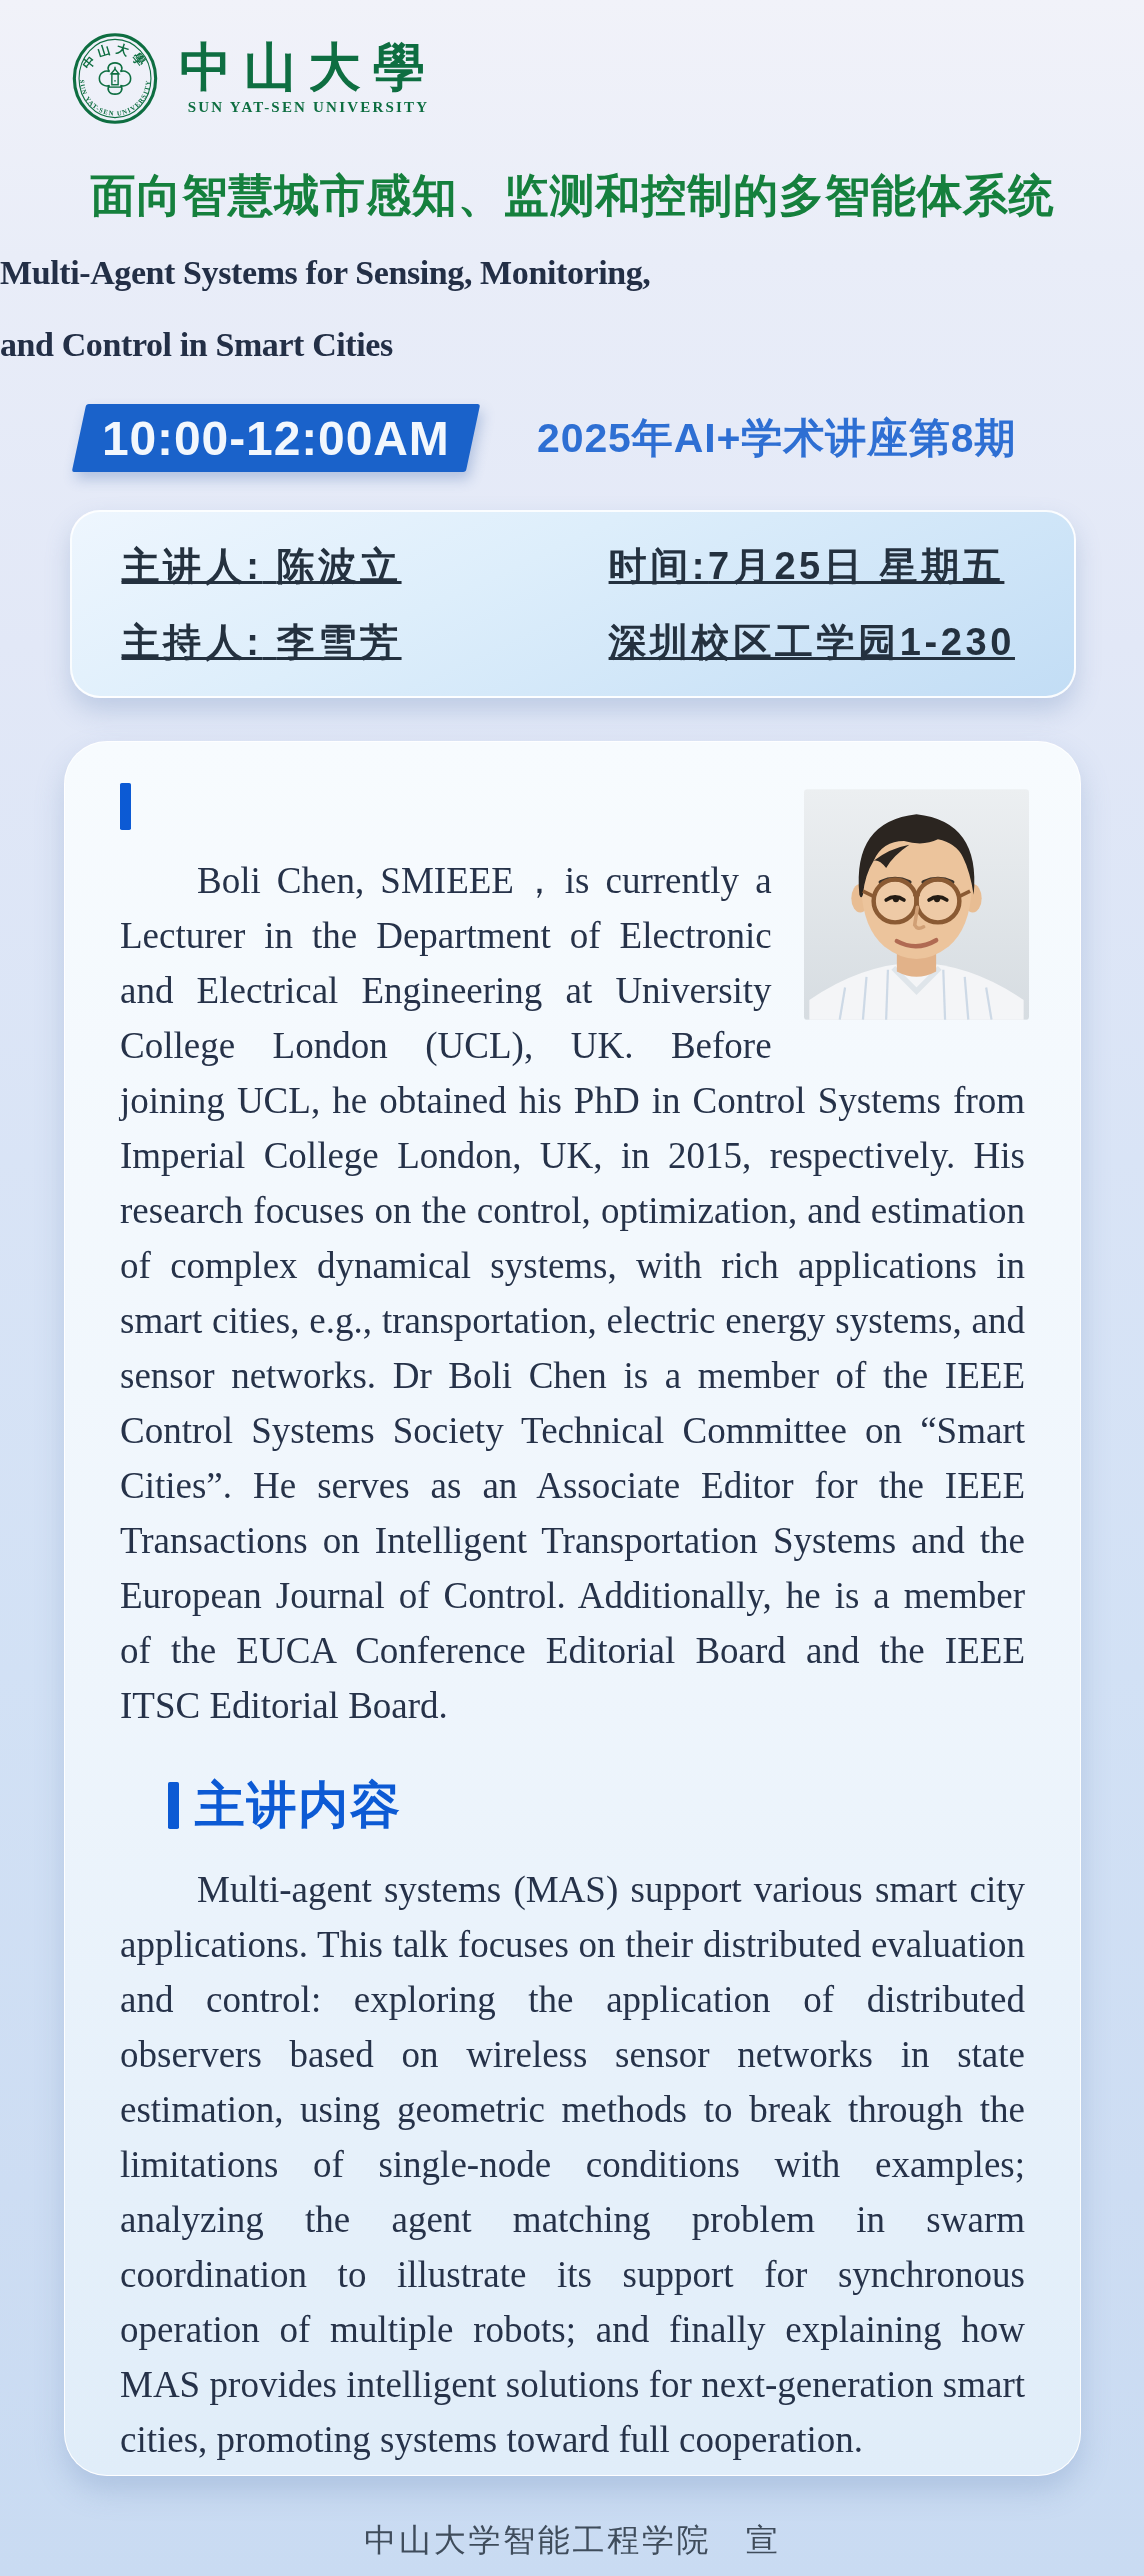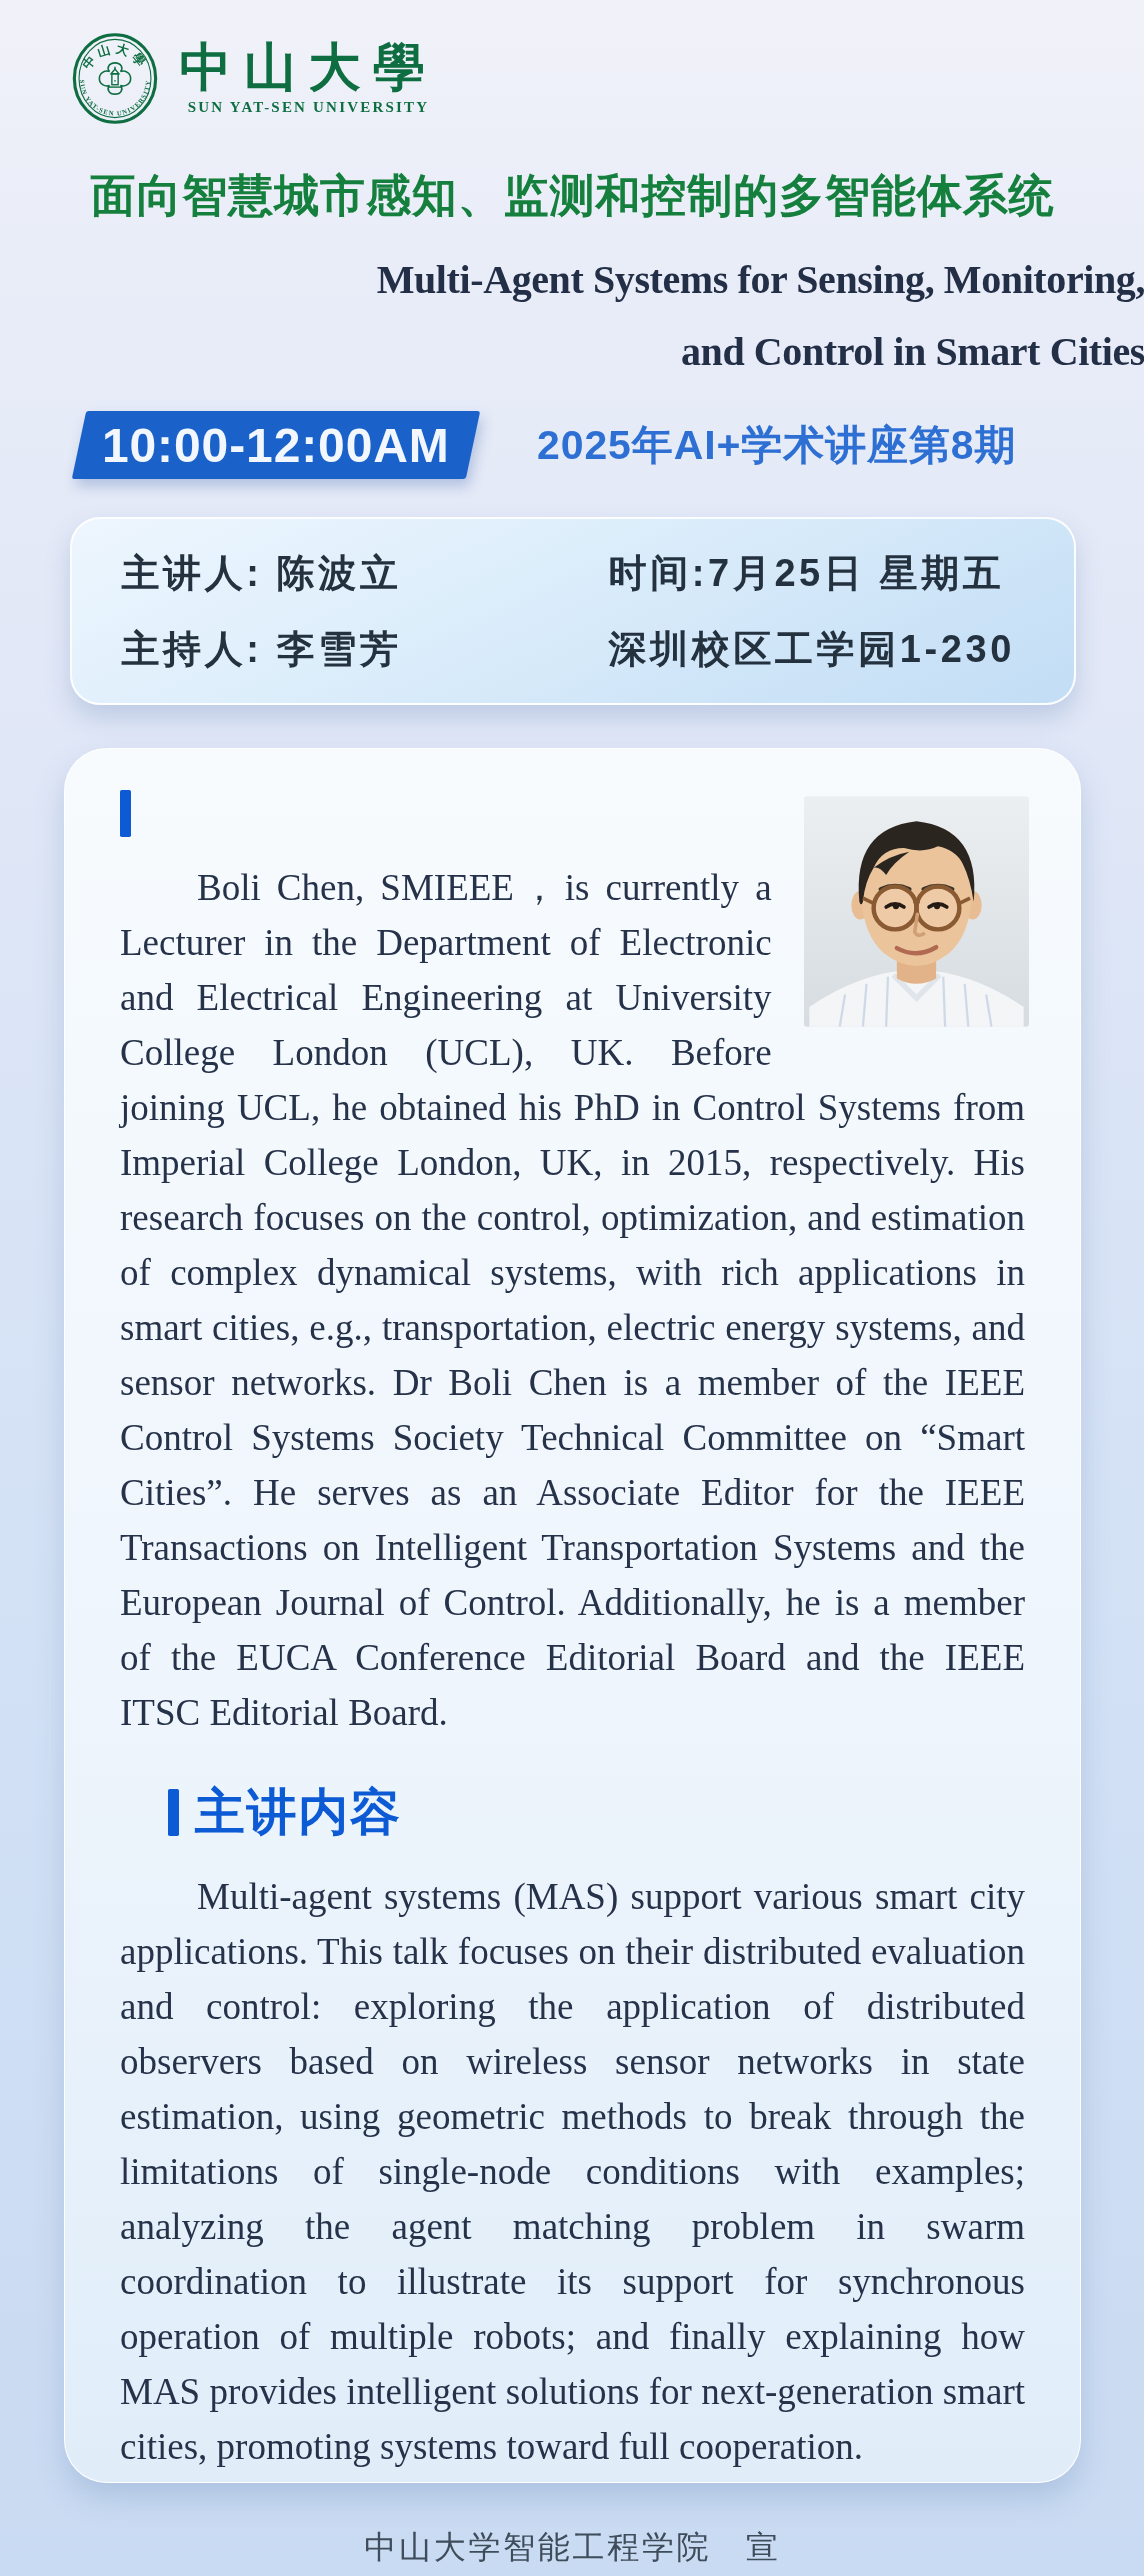--- a/index.html
+++ b/index.html
@@ -15,40 +15,40 @@
   .seal{width:86px;height:93px;flex:0 0 auto;}
   .uni-block{margin-left:21.5px;text-align:center;}
   .uni-cn{font-family:"Liberation Serif",serif;font-weight:bold;color:#0e6e41;font-size:52px;letter-spacing:12.5px;line-height:1.05;white-space:nowrap;}
   .uni-en{font-family:"Liberation Serif",serif;font-weight:bold;color:#0e6e41;font-size:15px;letter-spacing:2.2px;margin-top:3.6px;white-space:nowrap;}
   .school-block{margin-left:23px;text-align:center;padding-top:9px;}
   .school-cn{font-weight:bold;color:#0e6e41;font-size:41px;letter-spacing:1.8px;line-height:1.1;white-space:nowrap;}
   .school-en{font-family:"Liberation Serif",serif;font-weight:bold;color:#0e6e41;font-size:13px;letter-spacing:0.4px;margin-top:5.4px;white-space:nowrap;}
 
   
   .title-cn{margin-top:41px;text-align:center;font-weight:900;font-size:45px;letter-spacing:0.9px;color:#15803d;}
-  .title-en{margin-top:18px;text-align:right;font-family:"Liberation Serif",serif;font-weight:bold;font-size:40px;line-height:72px;color:#232f46;letter-spacing:-0.4px;}
+  .title-en{margin-top:11px;text-align:left;font-family:"Liberation Serif",serif;font-weight:bold;font-size:34px;line-height:72px;color:#232f46;letter-spacing:-0.4px;}
 
   
   .banner-row{display:flex;align-items:center;margin-top:23px;padding-left:79px;}
   .time-banner{
     width:394px;height:68px;background:#1a62ca;border-radius:2.7px;
     transform:skewX(-12deg);box-shadow:4.5px 7.2px 12.5px rgba(60,100,170,.3);
     display:flex;align-items:center;justify-content:center;
   }
   .time-banner span{transform:skewX(12deg);color:#f2f7fd;font-weight:bold;font-size:48px;letter-spacing:0.9px;}
   .series-title{margin-left:64px;color:#2e6fd3;font-weight:700;font-size:41px;letter-spacing:0.9px;}
 
   
   .info-card{
     width:902px;height:116px;margin:38px auto 0;
     background:linear-gradient(155deg,#eef6fe 0%,#ddeefb 40%,#c2ddf5 100%);
     border:2.7px solid rgba(255,255,255,.9);border-radius:30px;
     box-shadow:0 12.5px 25px rgba(110,140,185,.3);
     padding:34px 50px;display:grid;grid-template-columns:54% 46%;row-gap:25px;align-content:center;
-    font-weight:bold;font-size:38px;color:#24313f;letter-spacing:3.6px;
+    font-weight:bold;font-size:38px;color:#24313f;letter-spacing:3.6px;text-decoration:underline;
   }
   .info-cell{white-space:nowrap;}
 
   
   .main-card{
     width:905px;height:1665px;margin:43px auto 0;
     background:linear-gradient(180deg,#f7fbfe 0%,#eef5fc 55%,#e0edf9 100%);
     border:1.8px solid rgba(255,255,255,.95);border-radius:43px;
     box-shadow:0 14.3px 29px rgba(110,140,185,.3);
     padding:41px 55px 27px;overflow:hidden;

